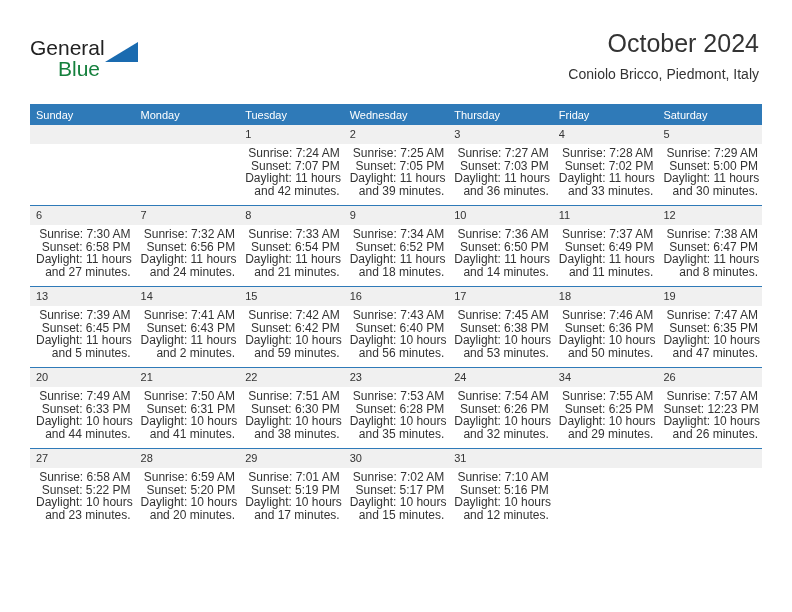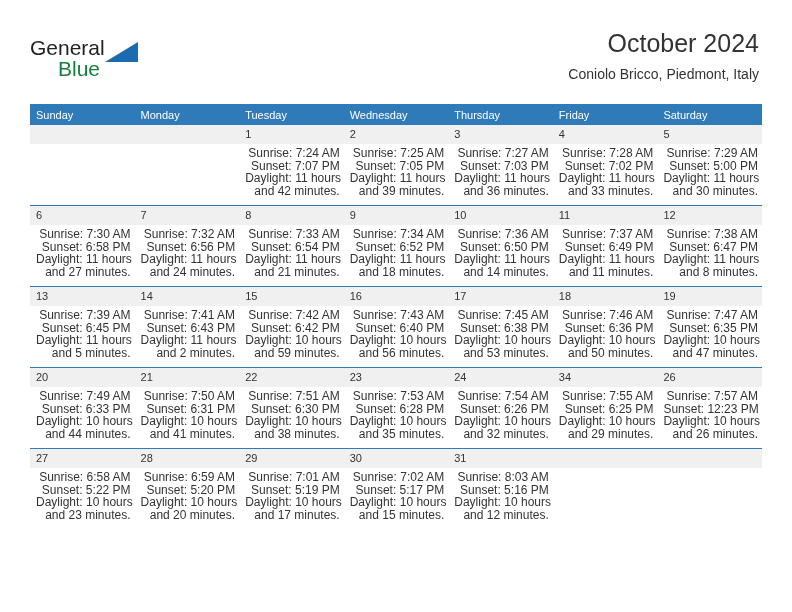--- a/index.html
+++ b/index.html
@@ -446,21 +446,21 @@
             <div class="info">
               <div>Sunrise: 7:02 AM</div>
               <div>Sunset: 5:17 PM</div>
               <div>Daylight: 10 hours</div>
               <div>and 15 minutes.</div>
             </div>
           </td>
           <td>
             <span class="daynum">31</span>
             <div class="info">
-              <div>Sunrise: 8:03 AM</div>
+              <div>Sunrise: 7:10 AM</div>
               <div>Sunset: 5:16 PM</div>
               <div>Daylight: 10 hours</div>
               <div>and 12 minutes.</div>
             </div>
           </td>
           <td>
             <span class="daynum empty"></span>
           </td>
           <td>
             <span class="daynum empty"></span>

